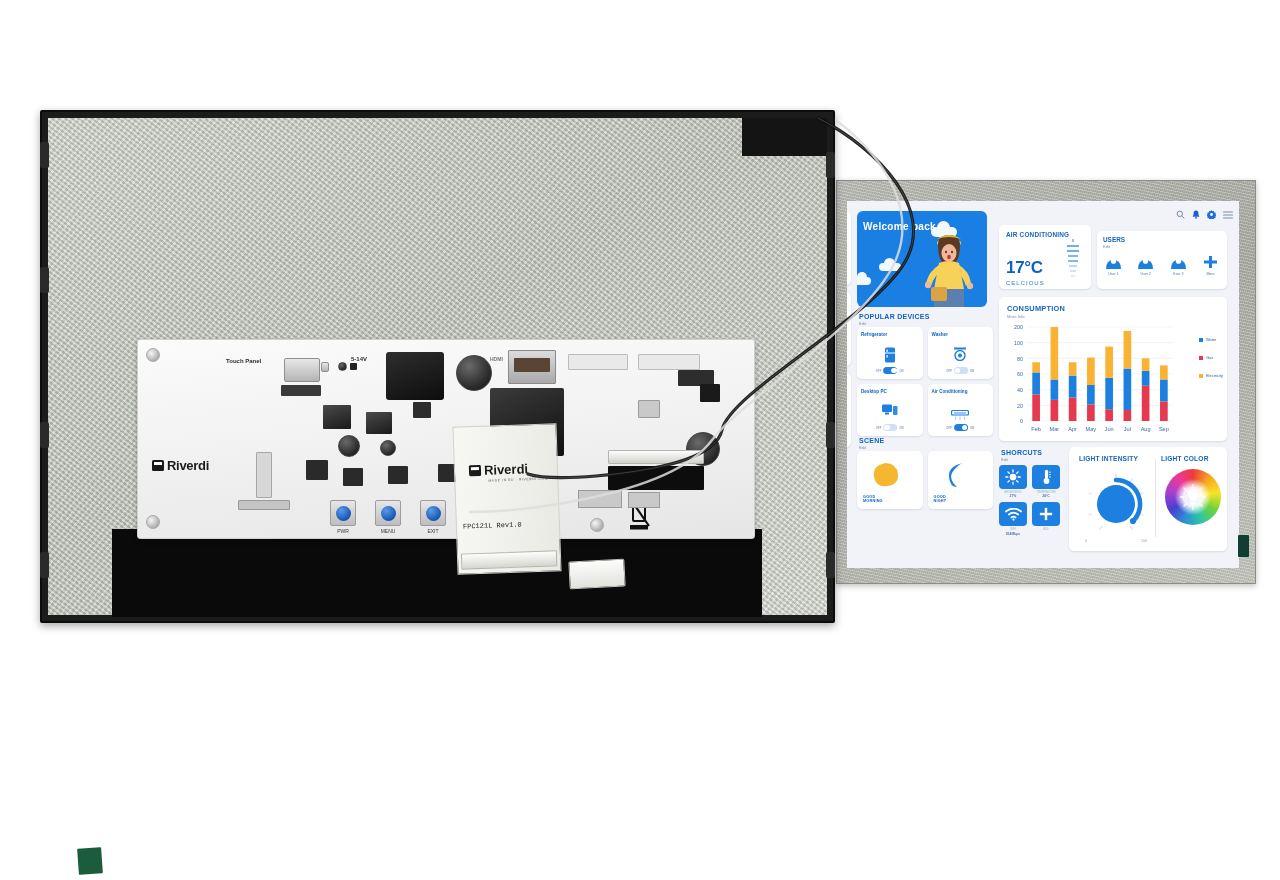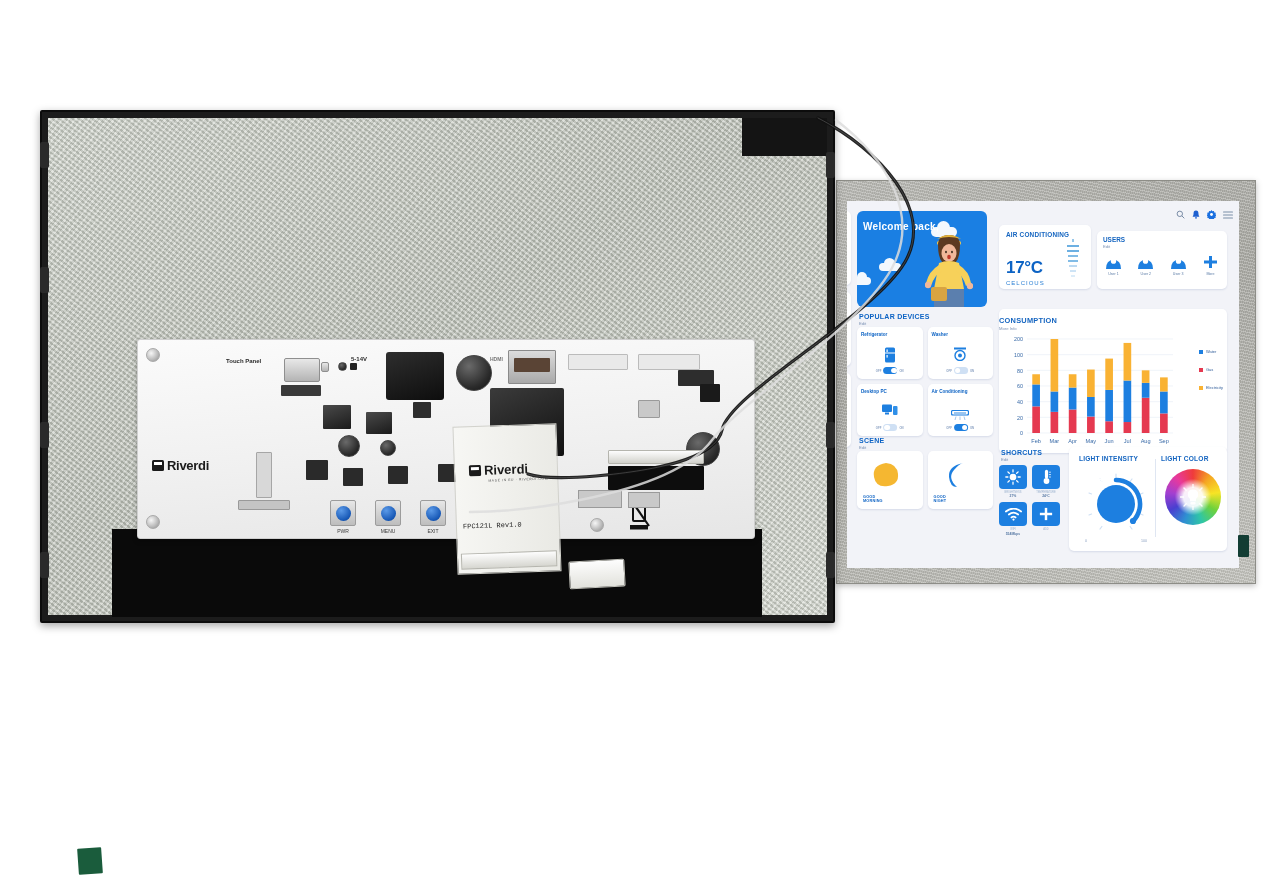--- a/index.html
+++ b/index.html
@@ -97,21 +97,21 @@
   #ac-slider{ position:absolute; right:10px; top:14px; width:16px; height:44px; }
 
   
   #users-card{ position:absolute; left:322px; top:30px; width:130px; height:58px; padding:5px 6px; }
   #users-card .t{ font-size:6.4px; font-weight:bold; }
   .users-row{ display:flex; justify-content:space-between; margin-top:6px; padding:0 2px; }
   .user-item{ text-align:center; }
   .user-name{ font-size:3.6px; color:#5a7ba6; margin-top:2px; }
 
   
-  #consumption{ position:absolute; left:224px; top:108px; width:228px; height:144px; padding:7px 0; }
+  #consumption{ position:absolute; left:224px; top:96px; width:228px; height:144px; padding:7px 8px; }
   #consumption .t{ font-size:7.4px; font-weight:bold; letter-spacing:.25px; }
   #chart-wrap{ position:absolute; left:8px; top:26px; width:218px; height:112px; }
   #chart-svg{ width:100%; height:100%; display:block; }
   #legend{ position:absolute; right:4px; top:40px; }
   .leg-item{ display:flex; align-items:center; gap:3px; margin-bottom:13px; }
   .leg-sw{ width:4px; height:4px; }
   .leg-tx{ font-size:4px; color:#335f9b; }
 
   
   #shortcuts-hdr{ position:absolute; left:226px; top:248px; }

